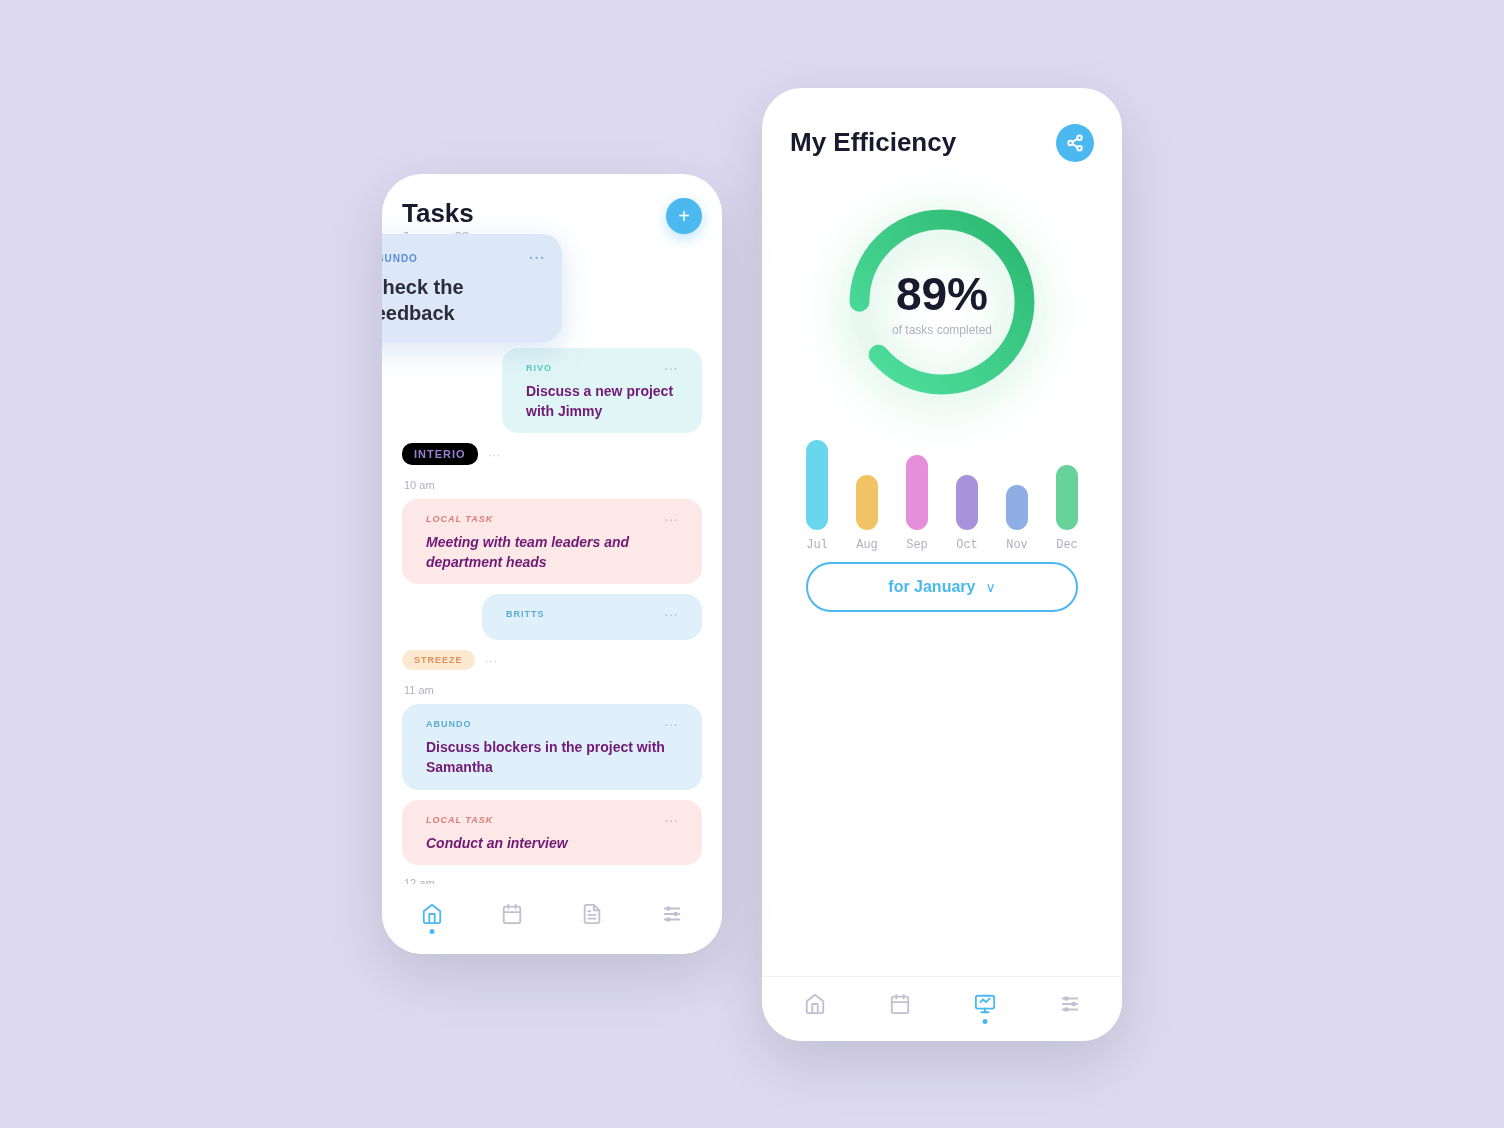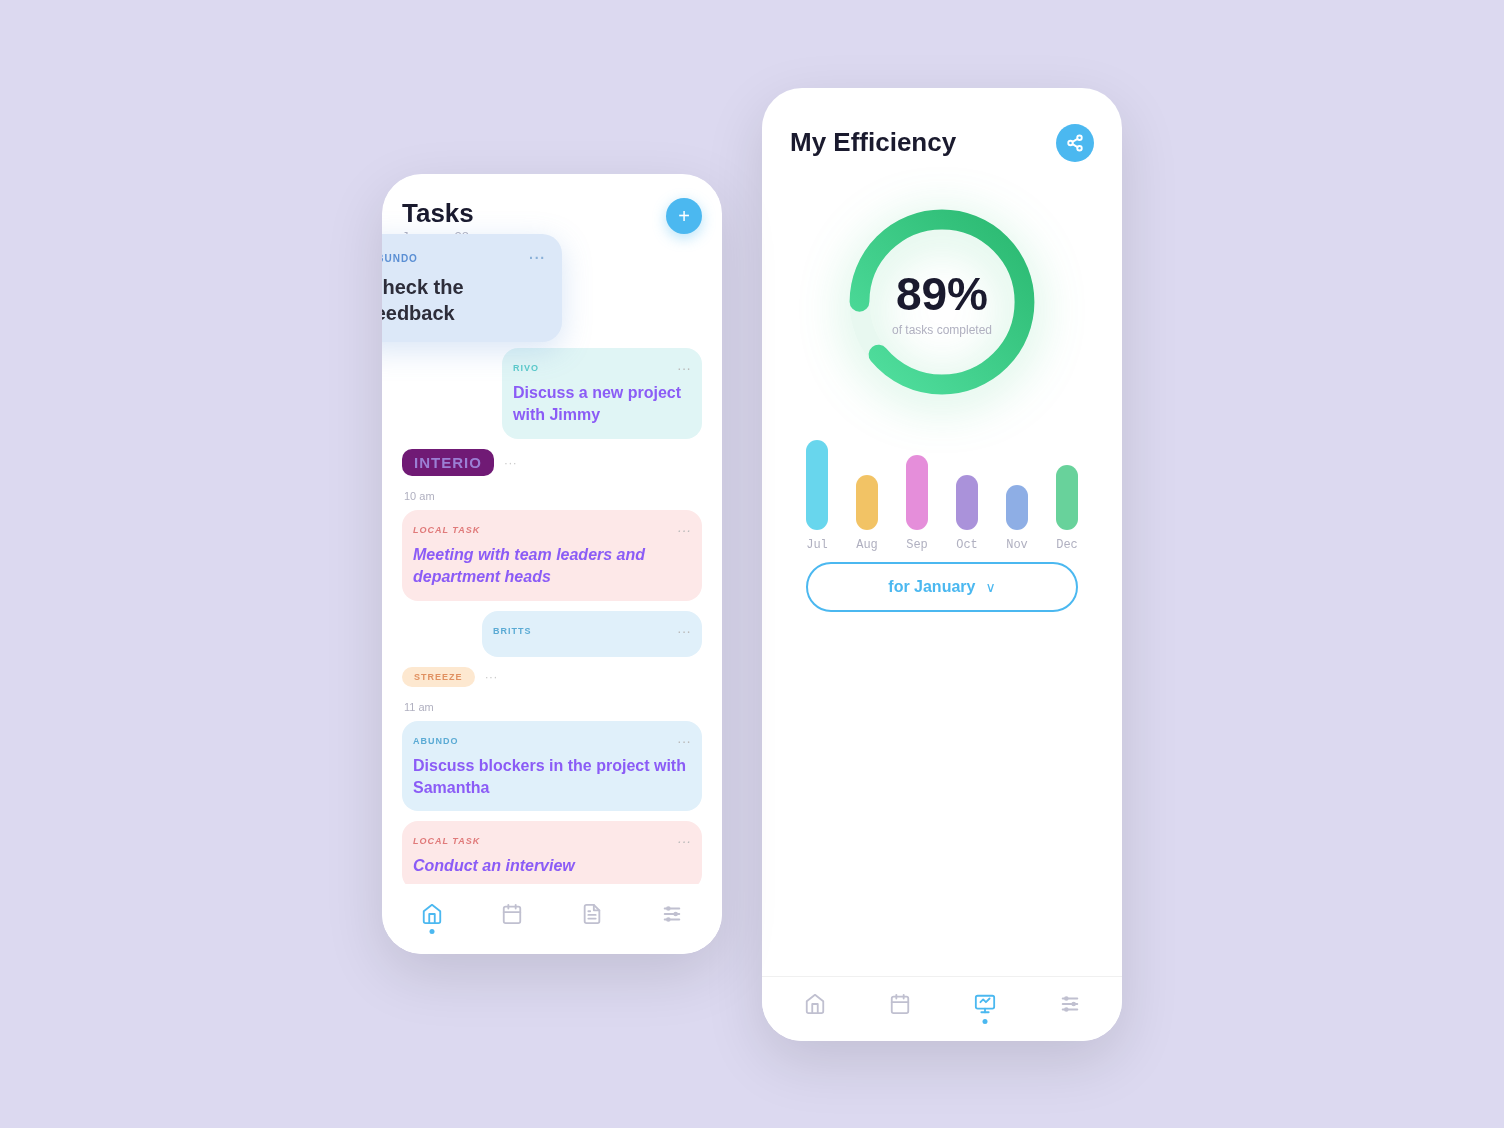--- a/index.html
+++ b/index.html
@@ -114,43 +114,43 @@
     .time-label {
       font-size: 11px;
       color: #b0b0c0;
       margin-bottom: 8px;
       padding-left: 2px;
     }
 
     
     .card {
       border-radius: 16px;
-      padding: 12px 11px;
+      padding: 12px 24px;
       margin-bottom: 10px;
       position: relative;
     }
     .card-header {
       display: flex;
       justify-content: space-between;
       align-items: center;
       margin-bottom: 6px;
     }
     .card-org {
       font-size: 9px;
       font-weight: 700;
       letter-spacing: 1px;
     }
     .card-dots {
       font-size: 14px;
       color: #bbb;
     }
     .card-text {
-      font-size: 16px;
+      font-size: 14px;
       font-weight: 600;
-      color: #8b5cf6;
+      color: #701a75;
       line-height: 1.4;
     }
     .card-pink { background: #fde8e8; font-style: italic; }
     .card-pink .card-org { color: #e07a7a; }
     .card-teal { background: #e0f5f5; }
     .card-teal .card-org { color: #5bcaca; }
     .card-blue { background: #e0f0fa; }
     .card-blue .card-org { color: #5aaad4; }
 
     
@@ -344,21 +344,21 @@
 
         <div class="card card-teal" style="margin-left: 100px; margin-bottom: 10px;">
           <div class="card-header">
             <span class="card-org">RIVO</span>
             <span class="card-dots">···</span>
           </div>
           <div class="card-text">Discuss a new project with Jimmy</div>
         </div>
 
         <div style="display: flex; align-items: center; gap: 10px; margin-bottom: 14px;">
-          <div style="font-size:15px; font-weight:700; color:#9b7fd4; letter-spacing:1px; background:#701a75; border-radius:10px; padding:5px 12px;">INTERIO</div>
+          <div style="font-size:11px; font-weight:700; color:#9b7fd4; letter-spacing:1px; background:#000000; border-radius:10px; padding:5px 12px;">INTERIO</div>
           <span style="color:#ccc; font-size:13px;">···</span>
         </div>
 
         <div class="time-section">
           <div class="time-label">10 am</div>
 
           <div class="card card-pink">
             <div class="card-header">
               <span class="card-org" style="color:#e07a7a;">LOCAL TASK</span>
               <span class="card-dots">···</span>

